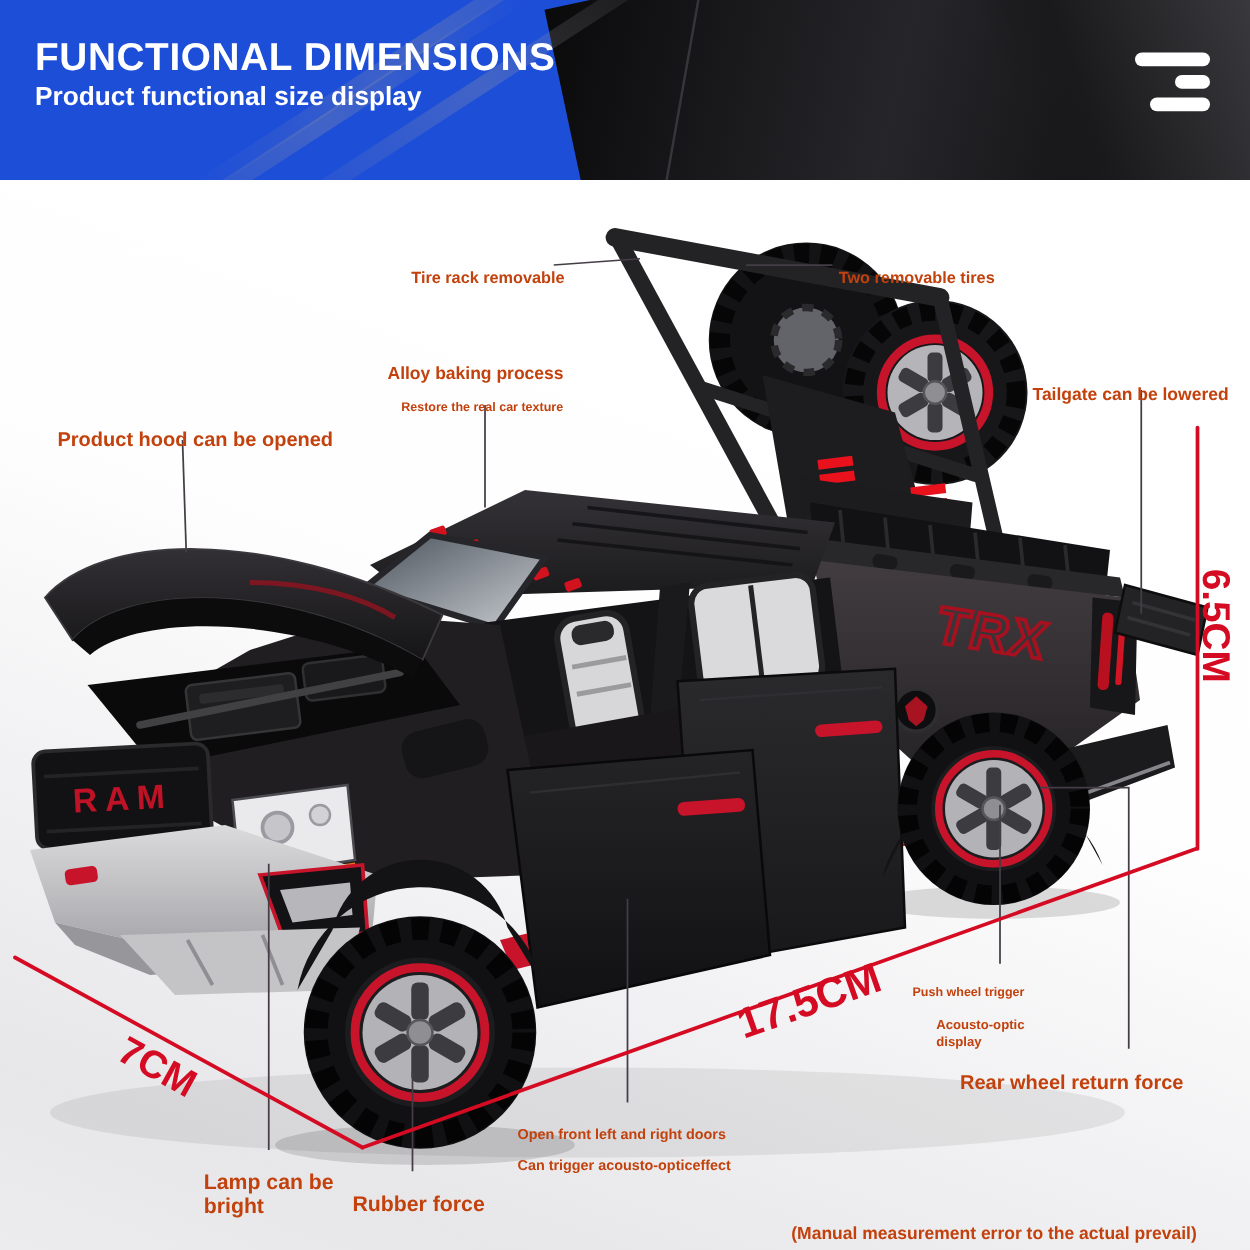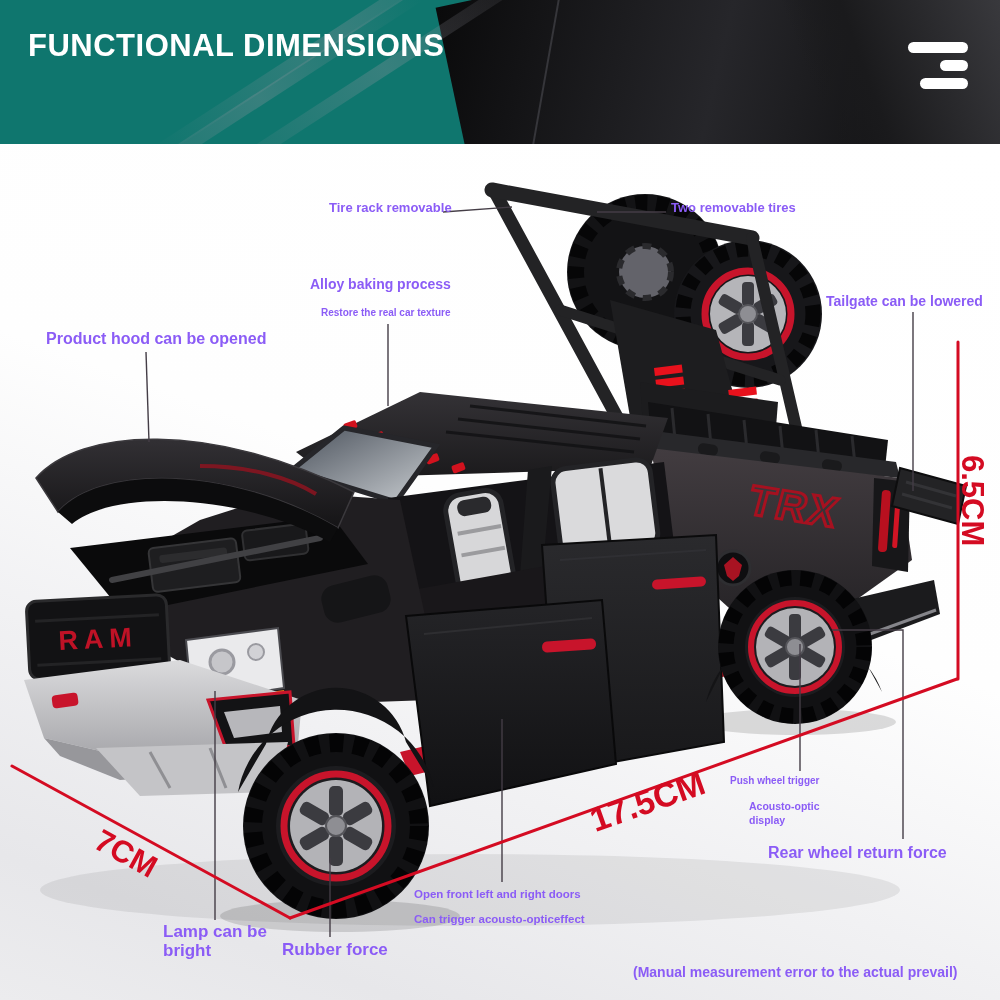--- a/index.html
+++ b/index.html
@@ -2,41 +2,41 @@
 <html><head>
 <meta charset="utf-8">
 <style>
   html,body{margin:0;padding:0;background:#fff;}
   .stage{position:relative;width:1000px;height:1000px;overflow:hidden;background:#fff;
          font-family:"Liberation Sans",sans-serif;}
   
   .photo-bg{position:absolute;left:0;top:144px;right:0;bottom:0;
     background:linear-gradient(200deg,#ffffff 0%,#fefefe 45%,#f1f1f3 68%,#e7e7ea 88%,#ececee 100%);}
   
-  .header{position:absolute;left:0;top:0;width:1000px;height:144px;background:#0f766e;overflow:hidden;}
+  .header{position:absolute;left:0;top:0;width:1000px;height:144px;background:#1d4ed8;overflow:hidden;}
   .streak{position:absolute;height:13px;transform:rotate(-33deg);
     background:linear-gradient(90deg,rgba(130,130,140,0) 0%,rgba(150,150,160,.30) 50%,rgba(130,130,140,0) 100%);}
   .s1{left:120px;top:30px;width:430px;}
   .s2{left:170px;top:62px;width:430px;}
   .s3{left:70px;top:92px;width:380px;}
   .right-wedge{position:absolute;right:-80px;top:-60px;width:620px;height:300px;transform:rotate(-12deg);
     background:linear-gradient(115deg,#0a0a0b 0%,#26262a 42%,#0d0d0e 78%);}
   .corner-tri{position:absolute;right:0;top:0;width:240px;height:144px;
     background:linear-gradient(250deg,#39393d 0%,#1a1a1c 55%,rgba(10,10,10,0) 75%);}
   .vline{position:absolute;left:545px;top:0;width:2px;height:144px;transform:skewX(-10deg);
     background:rgba(170,170,180,.22);}
   .title{position:absolute;left:28px;top:28px;color:#fff;font-size:31px;font-weight:bold;letter-spacing:.5px;}
   .subtitle{position:absolute;left:28px;top:66px;color:#fff;font-size:21px;font-weight:bold;}
   .menu{position:absolute;right:32px;top:42px;width:62px;}
   .menu .bar{height:11px;border-radius:6px;background:#fff;margin-left:auto;margin-bottom:7px;}
   .menu .b1{width:60px;}.menu .b2{width:28px;}.menu .b3{width:48px;}
   
   .art{position:absolute;left:0;top:0;width:1000px;height:1000px;}
   
-  .lbl{position:absolute;font-weight:bold;color:#8b5cf6;white-space:nowrap;z-index:5;}
+  .lbl{position:absolute;font-weight:bold;color:#c2410c;white-space:nowrap;z-index:5;margin-top:14px;}
   #lbl-tire-rack{left:329px;top:200px;font-size:13px;}
   #lbl-two-tires{left:671px;top:200px;font-size:13px;}
   #lbl-alloy{left:310px;top:276px;font-size:14px;}
   #lbl-alloy-sub{left:321px;top:307px;font-size:10px;text-align:right;}
   #lbl-hood{left:46px;top:330px;font-size:16px;}
   #lbl-tailgate{left:826px;top:293px;font-size:14px;}
   #lbl-push{left:730px;top:775px;font-size:10px;}
   #lbl-push-sub{left:749px;top:799px;font-size:10.5px;white-space:normal;width:82px;line-height:1.35;}
   #lbl-rear{left:768px;top:844px;font-size:16px;}
   #lbl-doors{left:414px;top:888px;font-size:11.5px;text-align:right;}
@@ -56,20 +56,21 @@
   <div class="photo-bg"></div>
 
   <div class="header">
     <div class="right-wedge"></div>
     <div class="corner-tri"></div>
     <div class="streak s1"></div>
     <div class="streak s2"></div>
     <div class="streak s3"></div>
     <div class="vline"></div>
     <div class="title">FUNCTIONAL DIMENSIONS</div>
+    <div class="subtitle">Product functional size display</div>
     <div class="menu">
       <div class="bar b1"></div>
       <div class="bar b2"></div>
       <div class="bar b3"></div>
     </div>
   </div>
 
   <svg class="art" viewBox="0 0 1000 1000">
     <defs>
       <linearGradient id="gRoof" x1="0" y1="0" x2="0" y2="1">

